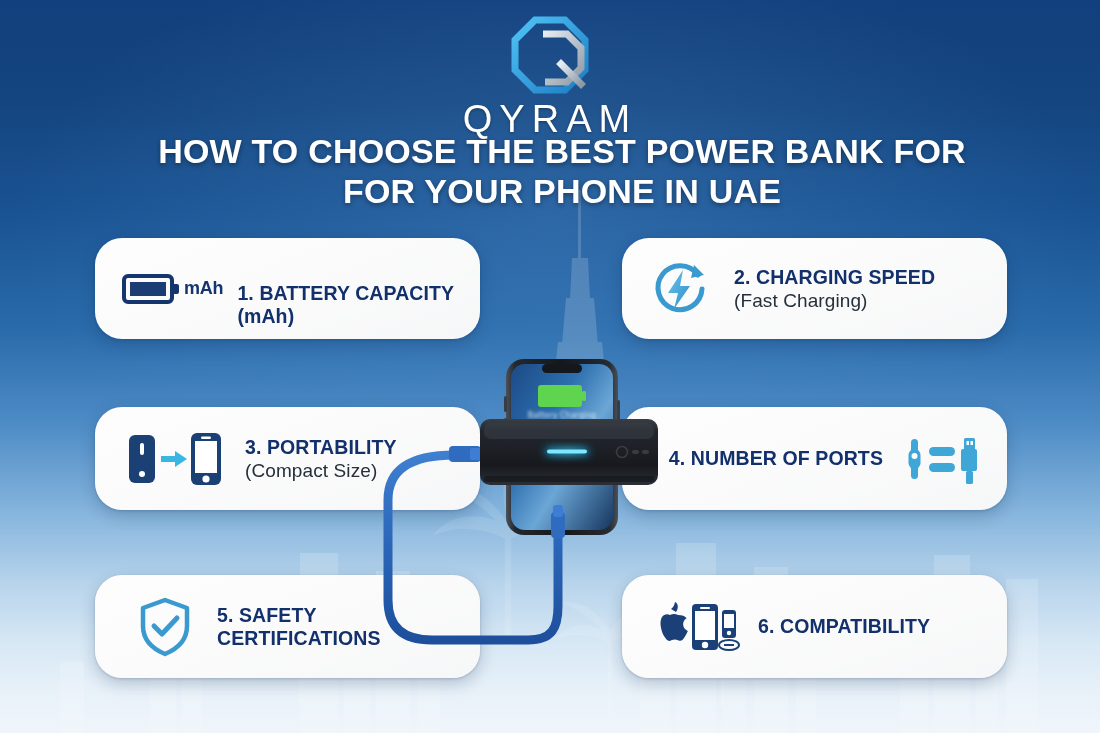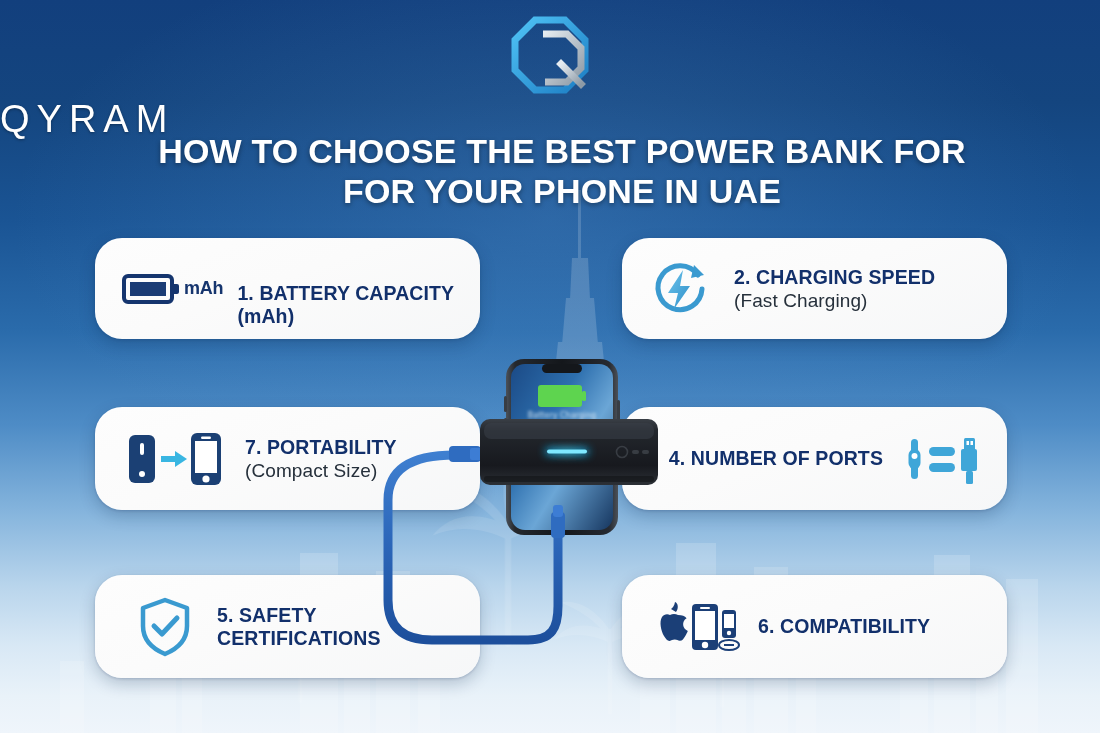--- a/index.html
+++ b/index.html
@@ -27,21 +27,21 @@
   }
   .bg-vignette{
     position:absolute;inset:0;
     background:radial-gradient(ellipse 70% 55% at 50% 30%, rgba(90,150,210,.30) 0%, rgba(20,65,125,0) 70%);
   }
 
   
   .skyline{position:absolute;left:0;bottom:0;width:1100px;height:330px;opacity:.55;}
 
   
-  .logo-wrap{position:absolute;left:0;top:14px;width:1100px;text-align:left;}
+  .logo-wrap{position:absolute;left:0;top:14px;width:1100px;text-align:center;}
   .logo-mark{display:block;margin:0 auto;}
   .logo-text{
     margin-top:2px;
     font-size:38px;letter-spacing:7px;font-weight:400;
     color:#ffffff;
     font-family:"Liberation Sans", sans-serif;
     text-shadow:0 1px 3px rgba(0,0,0,.35);
   }
 
   
@@ -251,21 +251,21 @@
           <circle cx="15" cy="45" r="3" fill="#ffffff"></circle>
           <path d="M34 30 L50 30" stroke="#39b6e2" stroke-width="6"></path>
           <path d="M48 22 L60 30 L48 38 Z" fill="#39b6e2"></path>
           <rect x="64" y="4" width="30" height="52" rx="6" fill="#1b4074"></rect>
           <rect x="68" y="12" width="22" height="32" fill="#ffffff"></rect>
           <rect x="74" y="7.5" width="10" height="2.5" rx="1.2" fill="#ffffff"></rect>
           <circle cx="79" cy="50" r="3.6" fill="#ffffff"></circle>
         </svg>
       </div>
       <div class="label centered">
-        <span>7. PORTABILITY</span>
+        <span>3. PORTABILITY</span>
         <span class="sub">(Compact Size)</span>
       </div>
     </div>
   </div>
 
   <div class="card right row2 c4">
     <div class="card-inner rev">
       <div class="label">4. NUMBER OF PORTS</div>
       <div class="ic">
         <svg width="72" height="56" viewBox="0 0 72 56">

